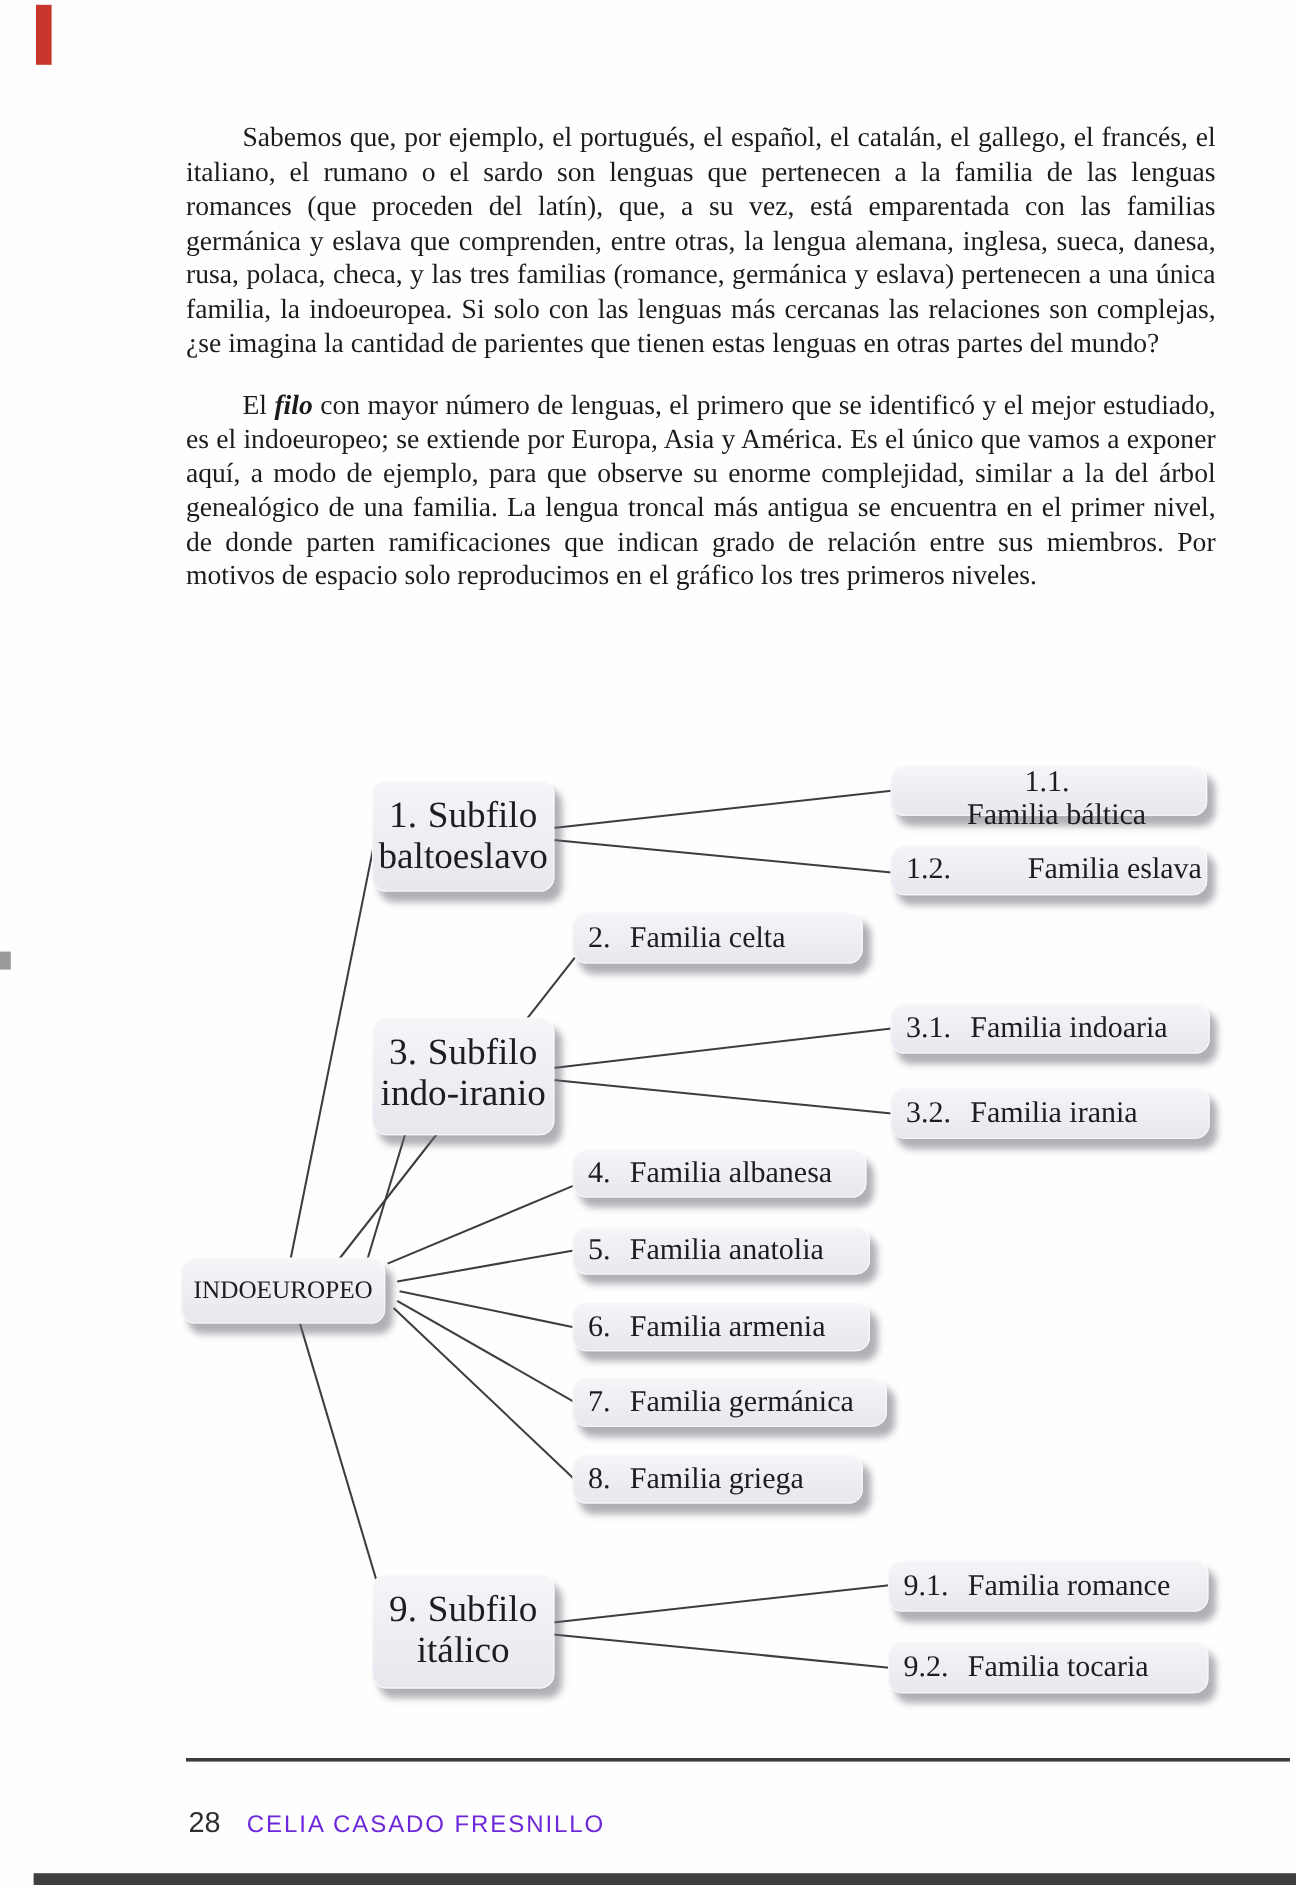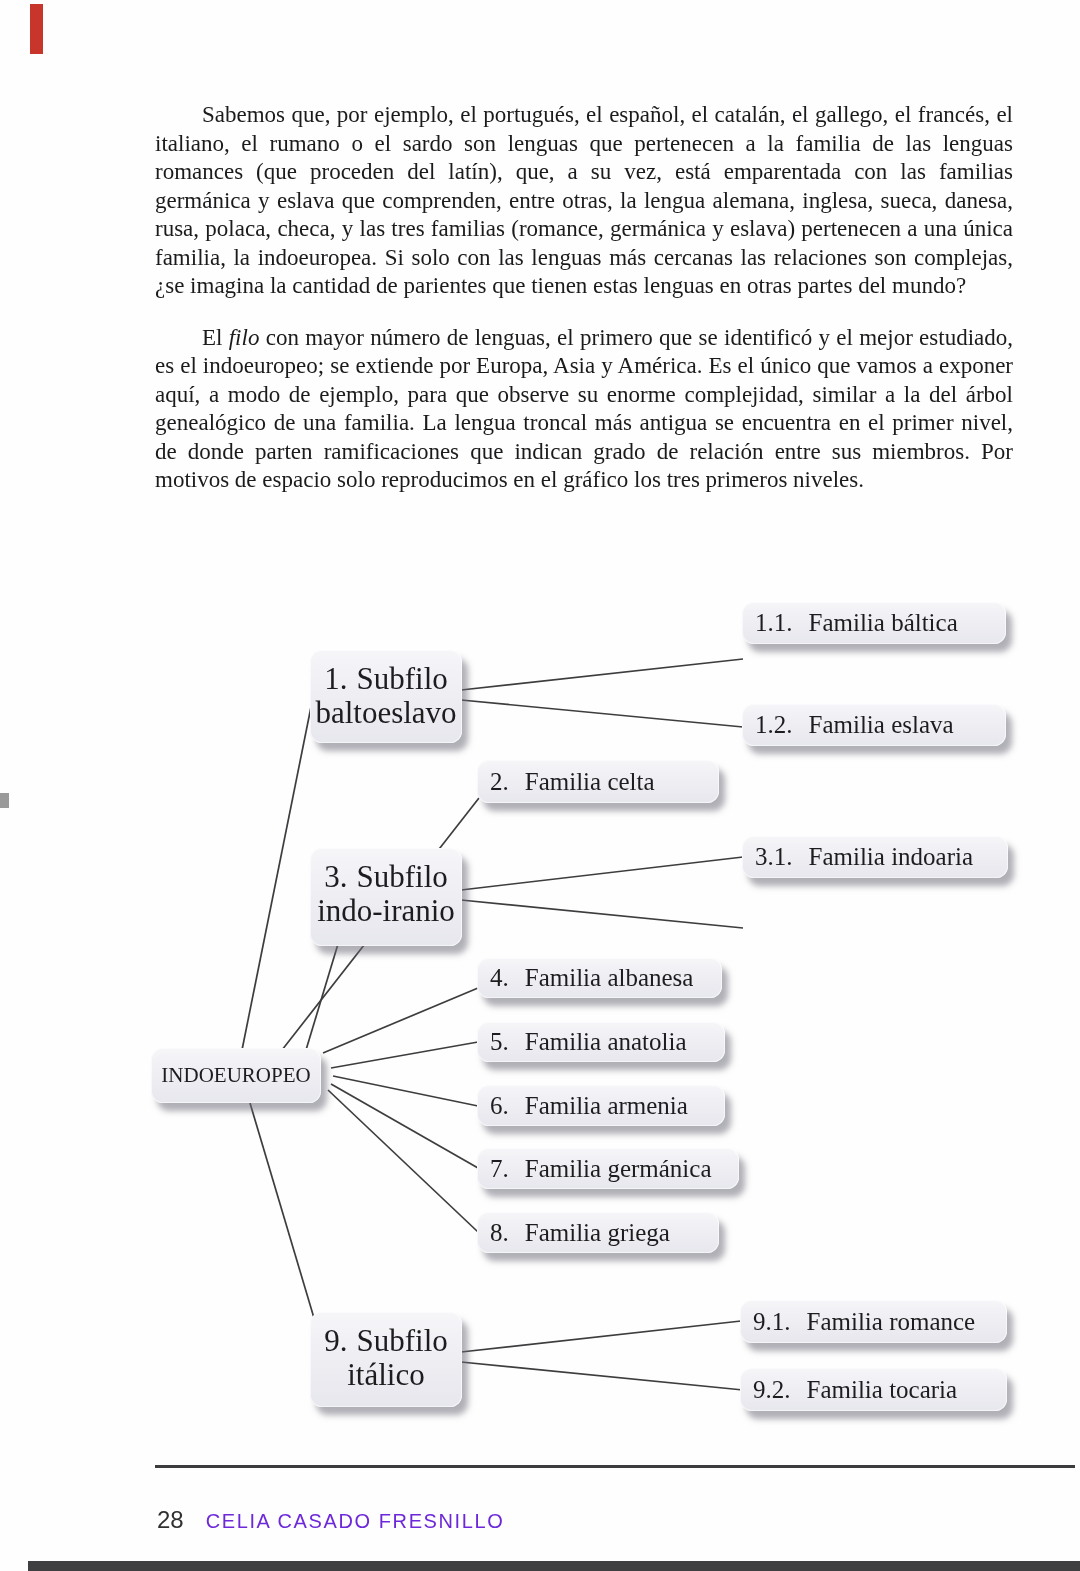--- a/index.html
+++ b/index.html
@@ -9,42 +9,42 @@
   
   .red-mark{position:absolute;left:30px;top:4px;width:13px;height:50px;background:#c8352b;}
   .bottom-stripe{position:absolute;left:28px;top:1561px;width:1052px;height:10px;background:#3f3f41;}
   .left-tick{position:absolute;left:0;top:793px;width:9px;height:15px;background:#9a9a9a;}
 
   
   .textcol{position:absolute;left:155px;top:101px;width:858px;
            font-size:23px;line-height:28.5px;text-align:justify;color:#1b1b1d;}
   .textcol p{margin:0;text-indent:47px;}
   .textcol p + p{margin-top:23px;}
-  .it{font-style:italic;}
+  .it{font-style:italic;font-weight:bold;}
 
   
   .fig{position:absolute;left:0;top:0;width:1080px;height:1571px;}
   svg.links{position:absolute;left:0;top:0;z-index:1;}
   .node{position:absolute;z-index:2;box-sizing:border-box;
         background:linear-gradient(180deg,#f6f6f9 0%,#ededf2 55%,#e7e7ee 100%);
         border-radius:12px;
         box-shadow:6px 8px 6px rgba(110,110,122,0.55), 0 0 0 1px rgba(255,255,255,0.6) inset;
         color:#1d1d1f;}
   .node.family{display:flex;align-items:center;padding-left:13px;font-size:25px;}
   .node.family .num{margin-right:16px;}
   .node.subfilo{text-align:center;padding-top:12px;font-size:31px;line-height:34px;}
   .node.subfilo .num{margin-right:9px;}
   .node.root{display:flex;align-items:center;justify-content:center;
              font-size:21px;white-space:nowrap;letter-spacing:0px;}
 
   
   .n-root {left:151px;top:1048px;width:170px;height:55px;}
   .n-0 {left:310px;top:650px; width:152px;height:93px;}
-  .n-1 {left:742px;top:602px; width:264px;height:42px;}
-  .n-2 {left:742px;top:704px; width:264px;height:42px;}
+  .n-1 {left:742px;top:638px; width:264px;height:42px;flex-direction:column;}
+  .n-2 {left:742px;top:704px; width:264px;height:42px;gap:48px;}
   .n-3 {left:477px;top:760px; width:242px;height:43px;}
   .n-4 {left:310px;top:848px; width:152px;height:98px;}
   .n-5 {left:742px;top:836px; width:266px;height:42px;}
   .n-6 {left:742px;top:906px; width:266px;height:43px;}
   .n-7 {left:477px;top:958px; width:245px;height:40px;}
   .n-8 {left:477px;top:1022px;width:248px;height:40px;}
   .n-9 {left:477px;top:1085px;width:248px;height:41px;}
   .n-10{left:477px;top:1148px;width:262px;height:41px;}
   .n-11{left:477px;top:1212px;width:242px;height:41px;}
   .n-12{left:310px;top:1312px;width:152px;height:95px;}
@@ -113,20 +113,24 @@
       <span class="num">2.</span>
         <span>Familia celta</span>
     </div>
     <div class="node subfilo n-4">
       <span class="num">3.</span><span>Subfilo indo-iranio</span>
     </div>
     <div class="node family n-5">
       <span class="num">3.1.</span>
         <span>Familia indoaria</span>
     </div>
+    <div class="node family n-6">
+      <span class="num">3.2.</span>
+        <span>Familia irania</span>
+    </div>
     <div class="node family n-7">
       <span class="num">4.</span>
         <span>Familia albanesa</span>
     </div>
     <div class="node family n-8">
       <span class="num">5.</span>
         <span>Familia anatolia</span>
     </div>
     <div class="node family n-9">
       <span class="num">6.</span>

